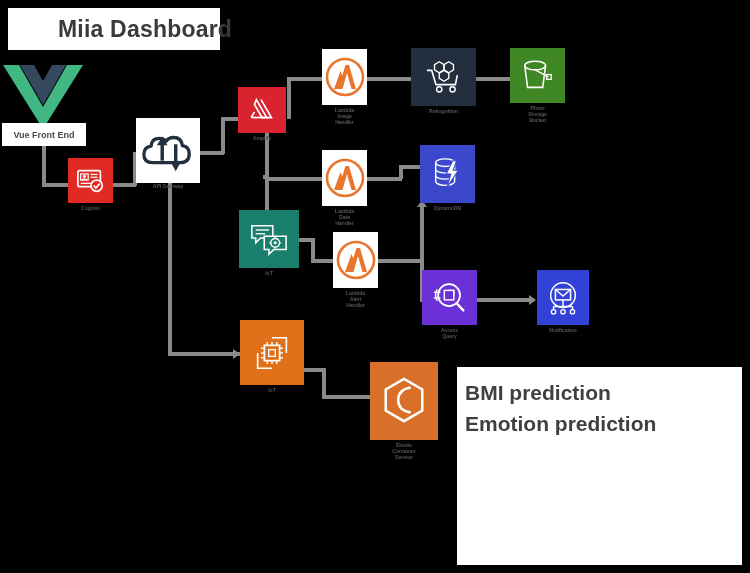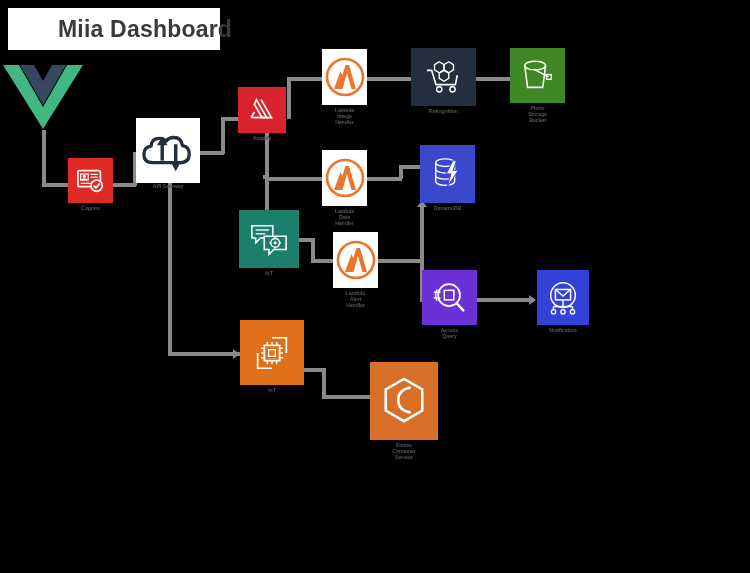--- a/index.html
+++ b/index.html
@@ -175,20 +175,23 @@
   <div class="title-banner">
     <span>Miia Dashboard</span>
   </div>
 
   <div class="node" style="left:2px; top:60px; width:82px; height:72px;">
     <div class="tile" style="background:transparent;">
       <svg width="80" height="70" viewBox="0 0 80 70">
         <polygon points="0,4 16,4 40,46 64,4 80,4 40,68" fill="#41b883"></polygon>
         <polygon points="17,4 31,4 40,20 49,4 63,4 40,44" fill="#35495e"></polygon>
       </svg>
+    </div>
+    <div class="vue-label">
+      <span>Vue Front End</span>
     </div>
   </div>
 
   <div class="node" style="left:68px; top:158px; width:45px; height:45px;">
     <div class="tile" style="background:#e02a23;">
       <svg width="30" height="30" viewBox="0 0 32 32">
         <rect x="2" y="5" width="24" height="17" rx="1.5" fill="none" stroke="#ffffff" stroke-width="1.8"></rect>
         <rect x="5" y="8.5" width="8" height="6.5" fill="none" stroke="#ffffff" stroke-width="1.3"></rect>
         <circle cx="9" cy="11" r="1.6" fill="#ffffff"></circle>
         <path d="M6.4 15 q2.6 -2.6 5.2 0" stroke="#ffffff" stroke-width="1.2" fill="none"></path>
@@ -392,14 +395,18 @@
   <div class="node" style="left:370px; top:362px; width:68px; height:78px;">
     <div class="tile" style="background:#d9702a;">
       <svg width="50" height="52" viewBox="0 0 52 54">
         <path d="M26 4 L45 15 V37 L26 48 L7 37 V15 z" fill="none" stroke="#ffffff" stroke-width="2.6"></path>
         <path d="M33 13 q-13 2 -13 13 q0 11 13 13" fill="none" stroke="#ffffff" stroke-width="2.6"></path>
       </svg>
     </div>
     <div class="caption">Elastic Container Service</div>
   </div>
 
+  <div class="notes-panel">
+    <div class="note">BMI prediction</div>
+    <div class="note">Emotion prediction</div>
+  </div>
 
 </div>
 
 </body></html>

